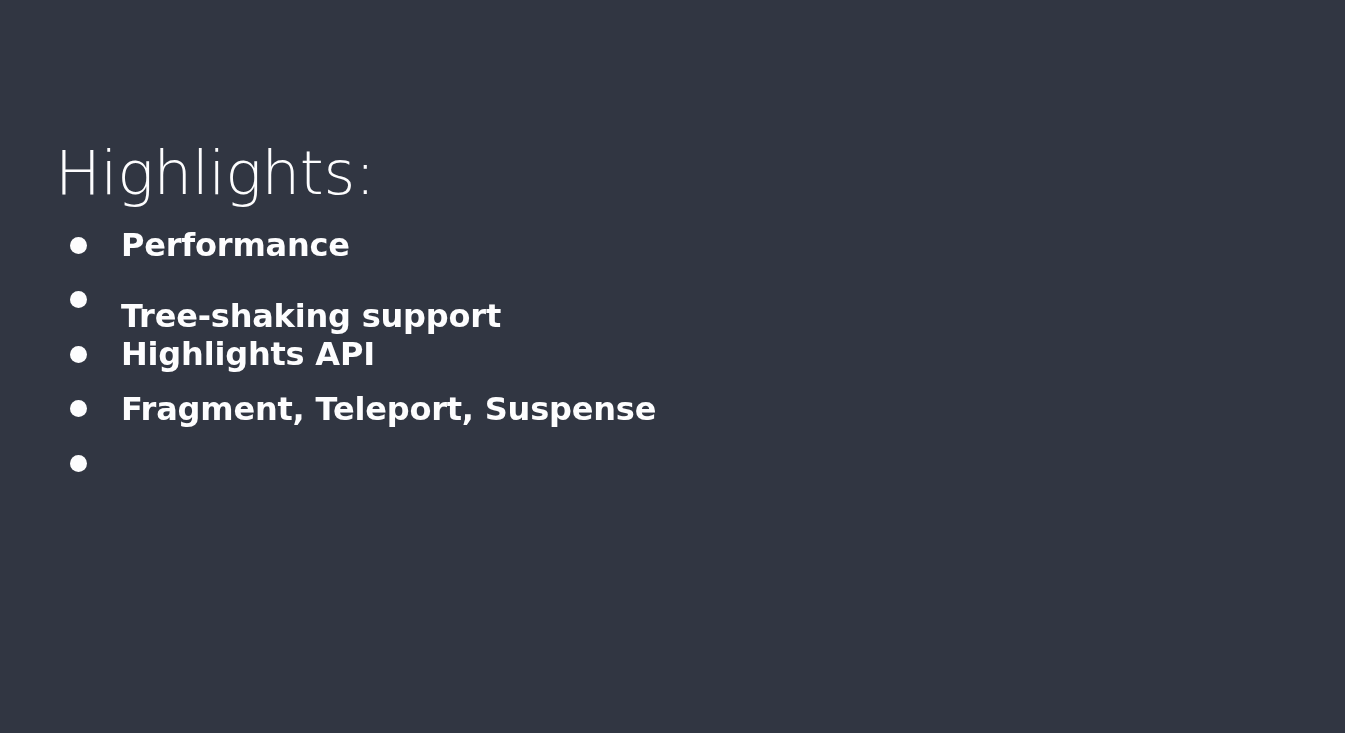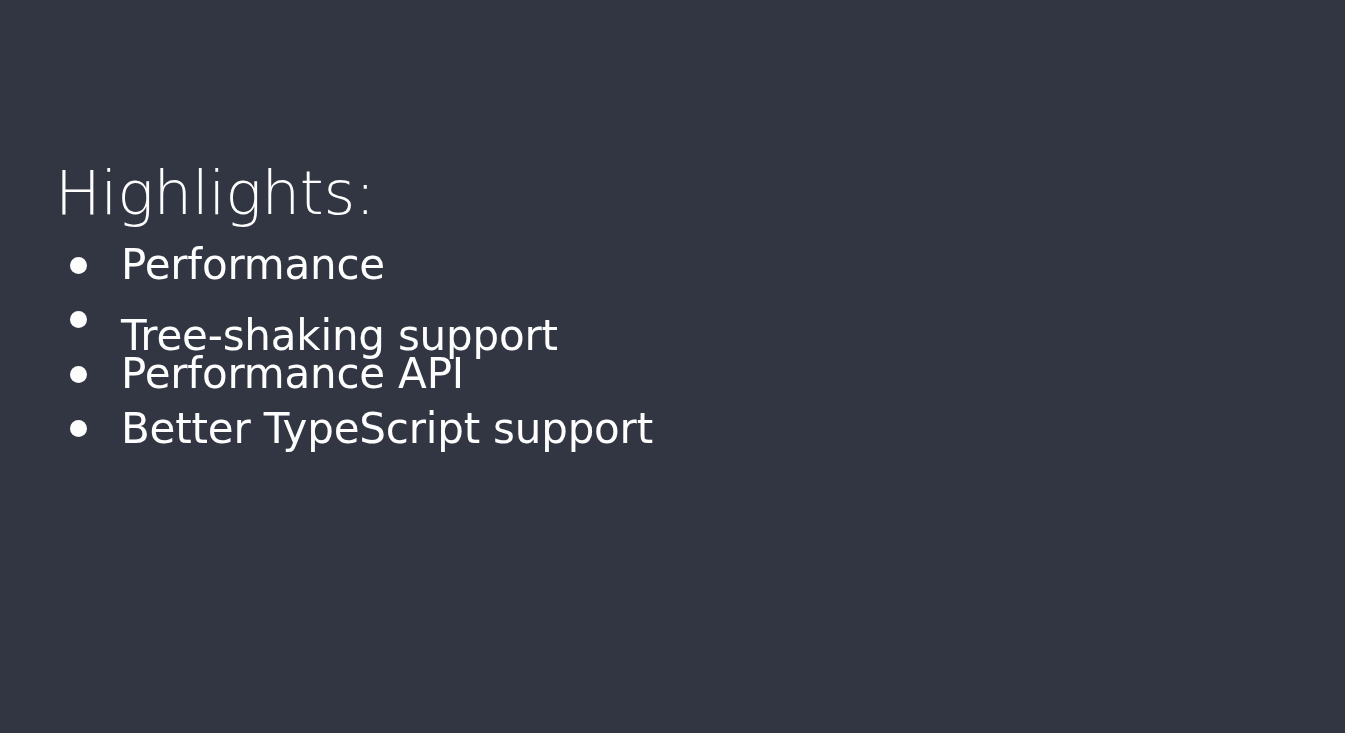--- a/index.html
+++ b/index.html
@@ -15,21 +15,21 @@
   #slide {
     position: relative;
     width: 1345px;
     height: 733px;
     background: #313642;
     box-sizing: border-box;
   }
   #slide-content {
     position: absolute;
     left: 55px;
-    top: 160px;
+    top: 140px;
     width: 1200px;
   }
   #slide-title {
     font-family: "DejaVu Sans", sans-serif;
     font-weight: 300;
     font-size: 61px;
     line-height: 1.08;
     letter-spacing: -0.3px;
     color: #fdfdfe;
     margin: 0 0 12px 0;
@@ -56,22 +56,22 @@
   }
   .bullet-dot {
     display: block;
     width: 17px;
     height: 17px;
     border-radius: 50%;
     background: #fdfdfe;
   }
   .bullet-text {
     font-family: "DejaVu Sans", sans-serif;
-    font-weight: 400;
-    font-size: 42px;
+    font-weight: 700;
+    font-size: 32px;
     line-height: 1;
     letter-spacing: -0.2px;
     color: #fdfdfe;
     white-space: pre;
   }
 </style>
 </head>
 <body>
 
 <div id="slide" style="background: rgb(49, 54, 66);">
@@ -92,27 +92,32 @@
         <span class="bullet-dot-cell">
           <span class="bullet-dot" style="background: rgb(253, 253, 254);"></span>
         </span>
         <span class="bullet-text" style="color: rgb(253, 253, 254); margin-top: 33px;">Tree-shaking support</span>
       </li>
 
       <li class="bullet-row">
         <span class="bullet-dot-cell">
           <span class="bullet-dot" style="background: rgb(253, 253, 254);"></span>
         </span>
-        <span class="bullet-text" style="color: rgb(253, 253, 254);">Performance API</span>
+        <span class="bullet-text" style="color: rgb(253, 253, 254);">Highlights API</span>
       </li>
-
 
       <li class="bullet-row">
         <span class="bullet-dot-cell">
           <span class="bullet-dot" style="background: rgb(253, 253, 254);"></span>
         </span>
-        <span class="bullet-text" style="color: rgb(253, 253, 254);">Better TypeScript support</span>
+        <span class="bullet-text" style="color: rgb(253, 253, 254);">Fragment, Teleport, Suspense</span>
+      </li>
+
+      <li class="bullet-row">
+        <span class="bullet-dot-cell">
+          <span class="bullet-dot" style="background: rgb(253, 253, 254);"></span>
+        </span>
       </li>
 
 
     </ul>
   </div>
 </div>
 
 </body></html>

